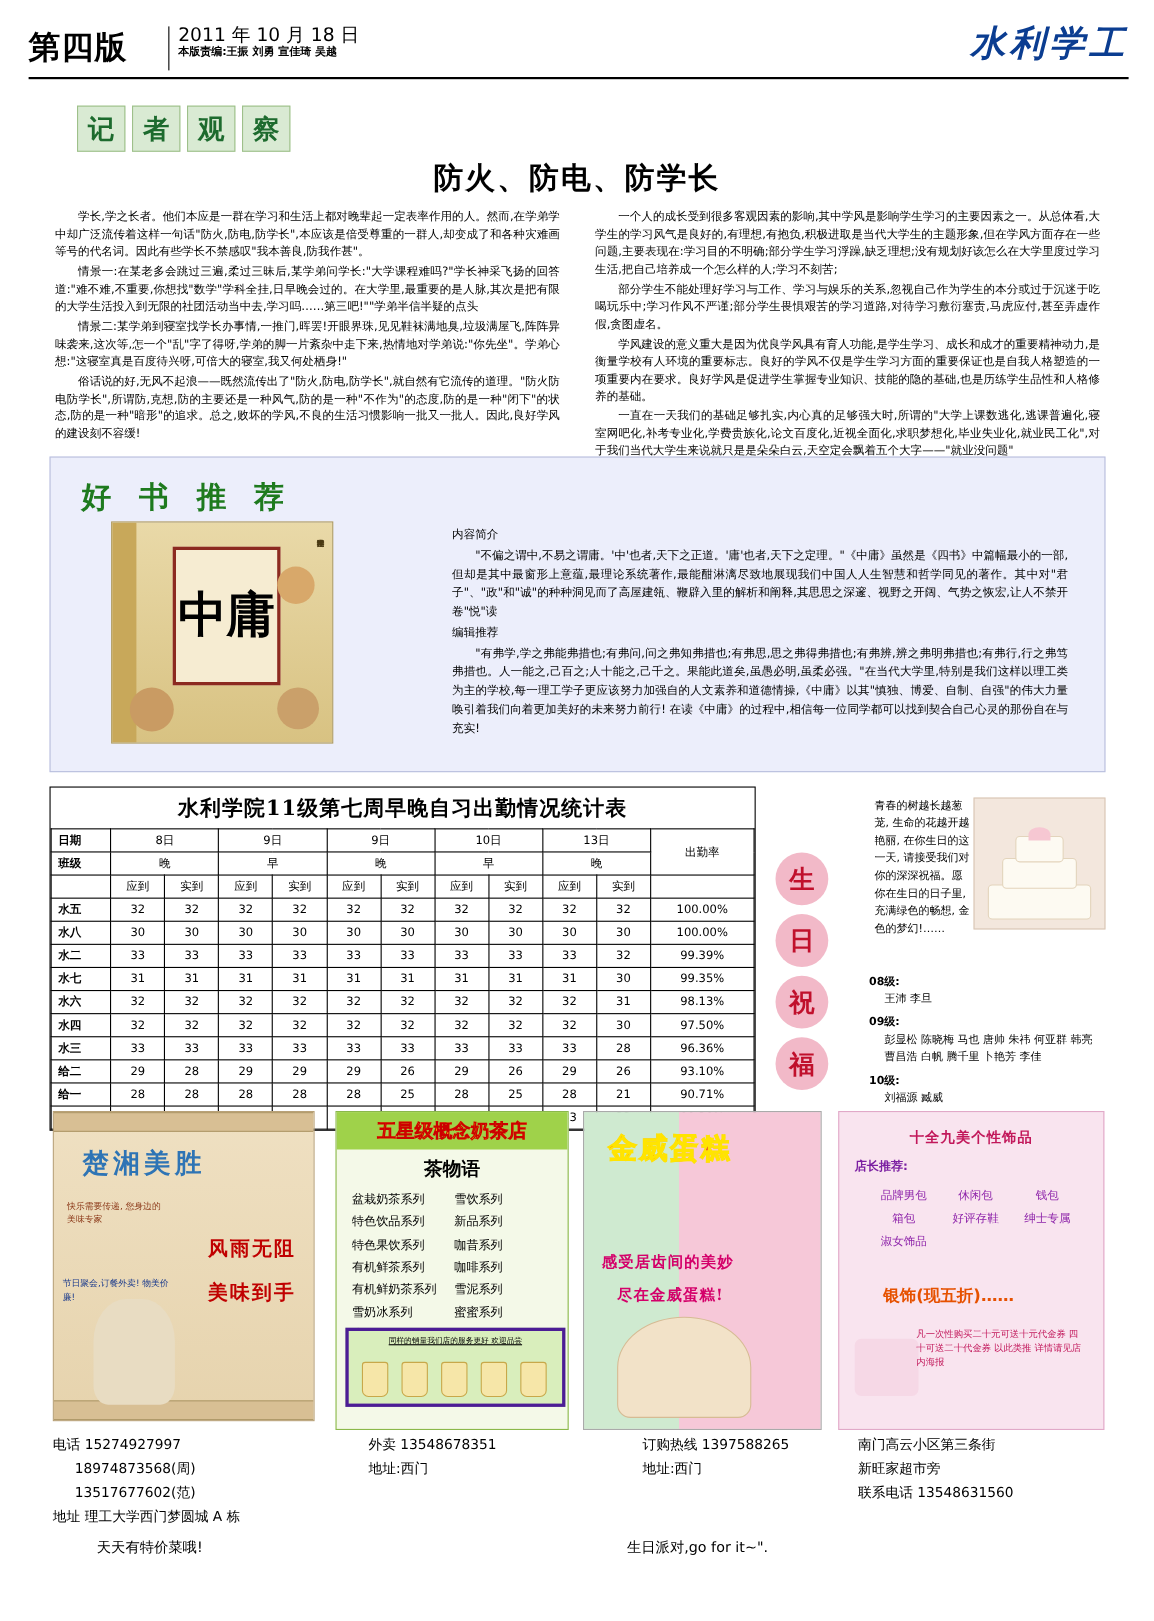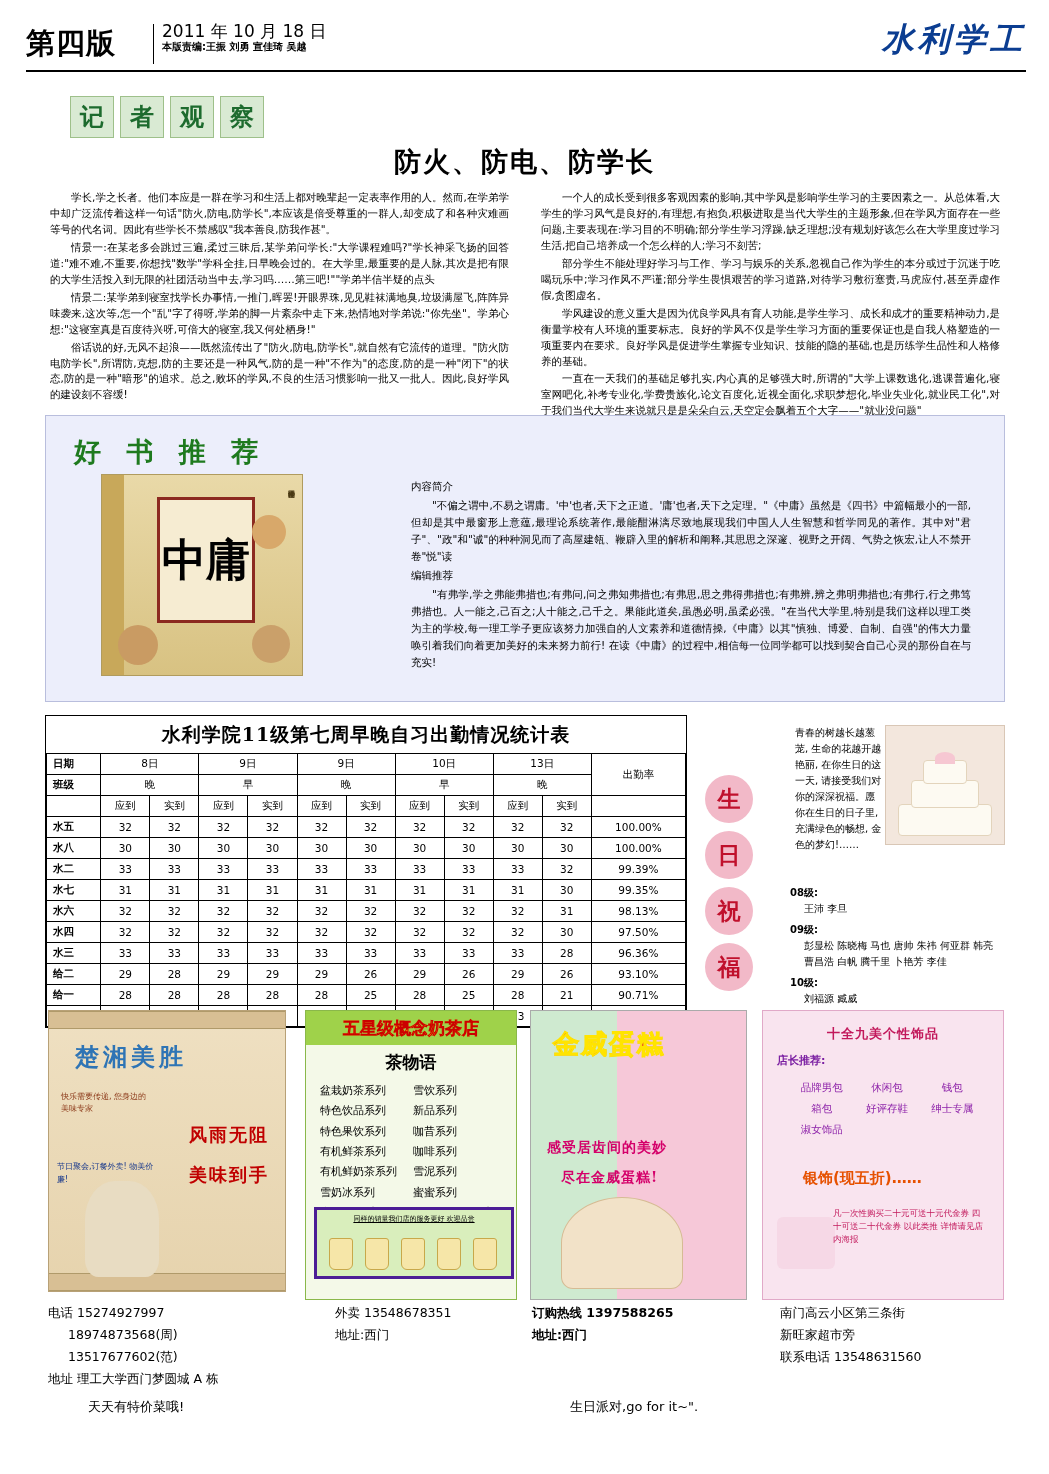--- a/index.html
+++ b/index.html
@@ -157,21 +157,21 @@
   .ad4 .grid{position:absolute;left:26px;top:66px;width:196px;display:flex;flex-wrap:wrap;font-size:10.5px;color:#8e24aa;line-height:2;}
   .ad4 .grid span{width:33.3%;text-align:center;}
   .ad4 .promo{position:absolute;left:40px;top:158px;font-size:15px;font-weight:bold;color:#e65100;}
   .ad4 .note{position:absolute;left:70px;top:196px;font-size:8.5px;color:#c2185b;line-height:1.55;width:150px;}
   .ad4 .cups{position:absolute;left:14px;top:206px;width:58px;height:52px;background:#f6d8e6;border-radius:6px;}
 
   .ad-caps{position:absolute;top:302px;font-size:12.5px;line-height:1.75;}
   .c1{left:48px;width:250px;}
   .c1 .ind{padding-left:20px;}
   .c2{left:335px;width:200px;}
-  .c3{left:532px;width:210px;font-weight:bold;}
+  .c3{left:584px;width:210px;}
   .c4{left:780px;width:250px;}
   .bottom-note{position:absolute;font-size:13px;}
   .bn1{left:88px;top:398px;}
   .bn2{left:570px;top:398px;}
 </style>
 </head>
 <body>
 
 <div class="page">
 

